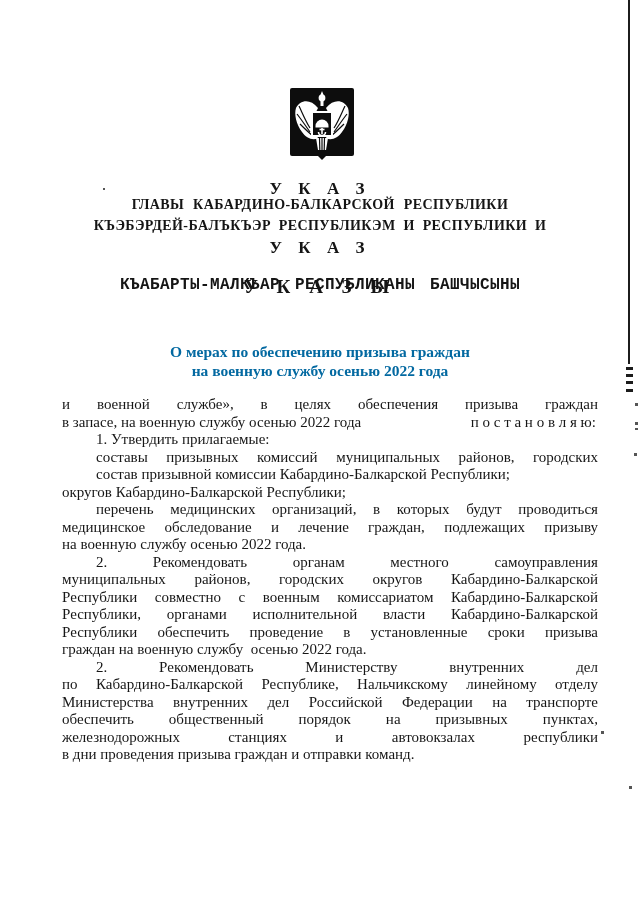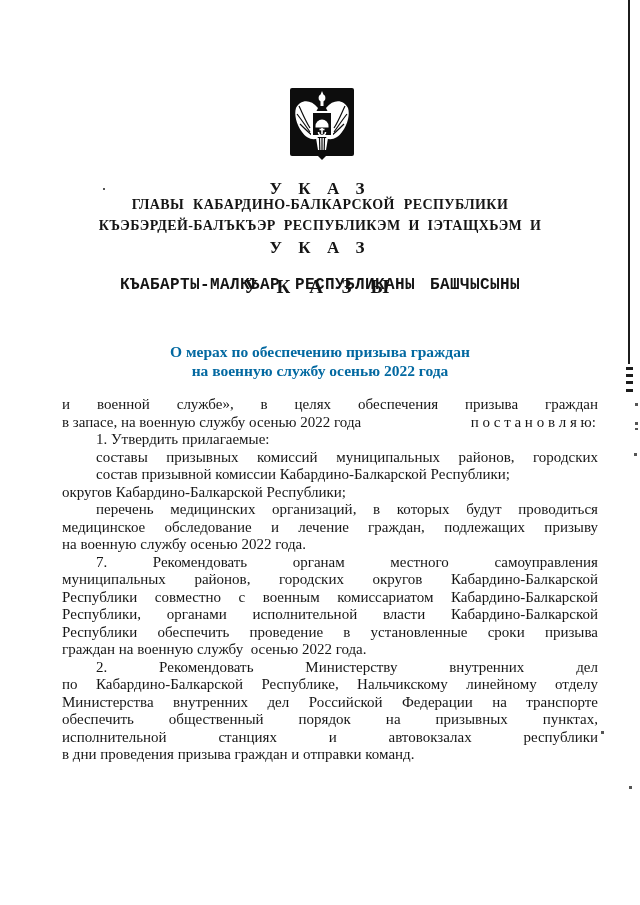--- a/index.html
+++ b/index.html
@@ -88,21 +88,21 @@
       <g stroke="#0d0d0d" stroke-width="1.2">
         <line x1="29.5" y1="50" x2="29.8" y2="62"></line>
         <line x1="32" y1="50" x2="32" y2="62"></line>
         <line x1="34.5" y1="50" x2="34.2" y2="62"></line>
       </g>
     </svg>
   </div>
 
   <div class="hline" id="h-ukaz1">У К А З</div>
   <div class="hline" id="h-glavy">ГЛАВЫ  КАБАРДИНО-БАЛКАРСКОЙ  РЕСПУБЛИКИ</div>
-  <div class="hline" id="h-kab1">КЪЭБЭРДЕЙ-БАЛЪКЪЭР  РЕСПУБЛИКЭМ  И  IЭТАЩХЬЭМ  И</div>
+  <div class="hline" id="h-kab1">КЪЭБЭРДЕЙ-БАЛЪКЪЭР  РЕСПУБЛИКЭМ  И  РЕСПУБЛИКИ  И</div>
   <div class="hline" id="h-ukaz2">У К А З</div>
   <div class="hline" id="h-kab2">КЪАБАРТЫ-МАЛКЪАР  РЕСПУБЛИКАНЫ  БАШЧЫСЫНЫ</div>
   <div class="hline" id="h-ukazy">У К А З Ы</div>
 
   <div id="doc-title">
     <div>О мерах по обеспечению призыва граждан</div>
     <div>на военную службу осенью 2022 года</div>
   </div>
 
   <div id="body-text">
@@ -111,31 +111,31 @@
         <span>в запасе, на военную службу осенью 2022 года</span>
         <span class="rp">п о с т а н о в л я ю:</span>
       </div>
       <div class="line left indent">1. Утвердить прилагаемые:</div>
       <div class="line justify indent">составы призывных комиссий муниципальных районов, городских</div>
       <div class="line left indent">состав призывной комиссии Кабардино-Балкарской Республики;</div>
       <div class="line left">округов Кабардино-Балкарской Республики;</div>
       <div class="line justify indent">перечень медицинских организаций, в которых будут проводиться</div>
       <div class="line justify">медицинское обследование и лечение граждан, подлежащих призыву</div>
       <div class="line left">на военную службу осенью 2022 года.</div>
-      <div class="line justify indent">7. Рекомендовать органам местного самоуправления</div>
+      <div class="line justify indent">2. Рекомендовать органам местного самоуправления</div>
       <div class="line justify">муниципальных районов, городских округов Кабардино-Балкарской</div>
       <div class="line justify">Республики совместно с военным комиссариатом Кабардино-Балкарской</div>
       <div class="line justify">Республики, органами исполнительной власти Кабардино-Балкарской</div>
       <div class="line justify">Республики обеспечить проведение в установленные сроки призыва</div>
       <div class="line left">граждан на военную службу  осенью 2022 года.</div>
       <div class="line justify indent">2. Рекомендовать Министерству внутренних дел</div>
       <div class="line justify">по Кабардино-Балкарской Республике, Нальчикскому линейному отделу</div>
       <div class="line justify">Министерства внутренних дел Российской Федерации на транспорте</div>
       <div class="line justify">обеспечить общественный порядок на призывных пунктах,</div>
-      <div class="line justify">исполнительной станциях и автовокзалах республики</div>
+      <div class="line justify">железнодорожных станциях и автовокзалах республики</div>
       <div class="line left">в дни проведения призыва граждан и отправки команд.</div>
     </div>
 
   <div class="art" id="scan-line"></div>
   <div class="art dash" style="top:367px"></div>
   <div class="art dash" style="top:374px"></div>
   <div class="art dash" style="top:381px"></div>
   <div class="art dash" style="top:389px"></div>
   <div class="art speck" style="left:635px;top:403px;width:3px;height:3px"></div>
   <div class="art speck" style="left:635px;top:422px;width:3px;height:3px"></div>

